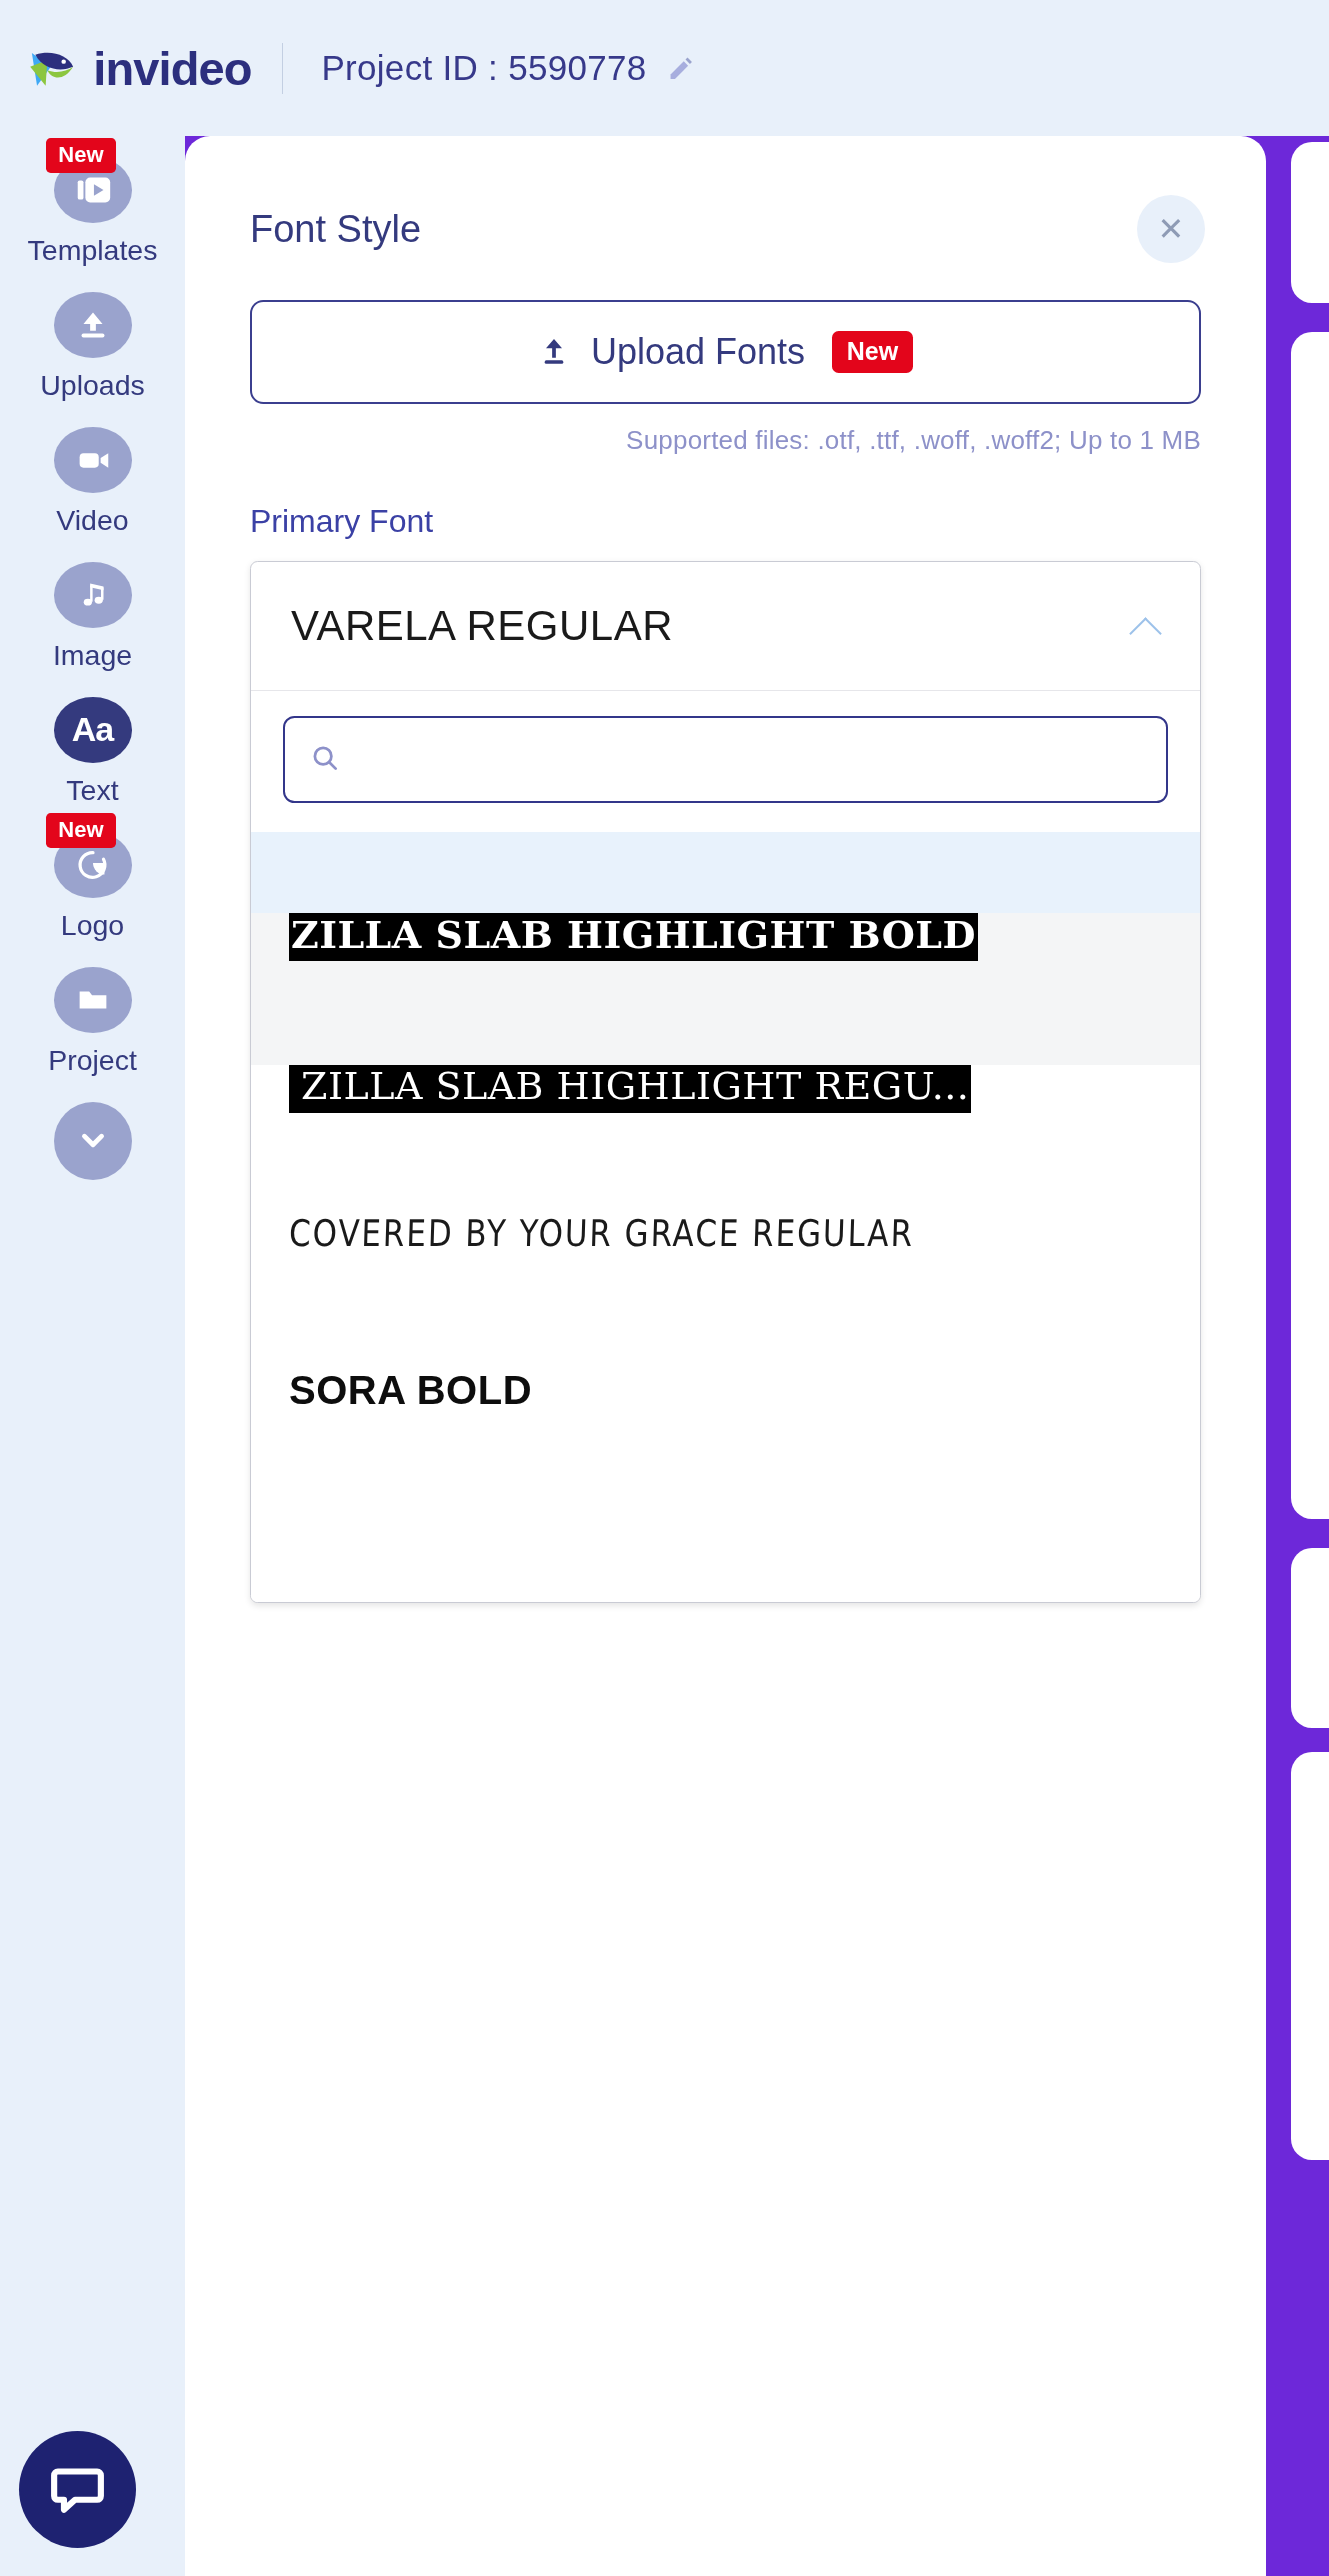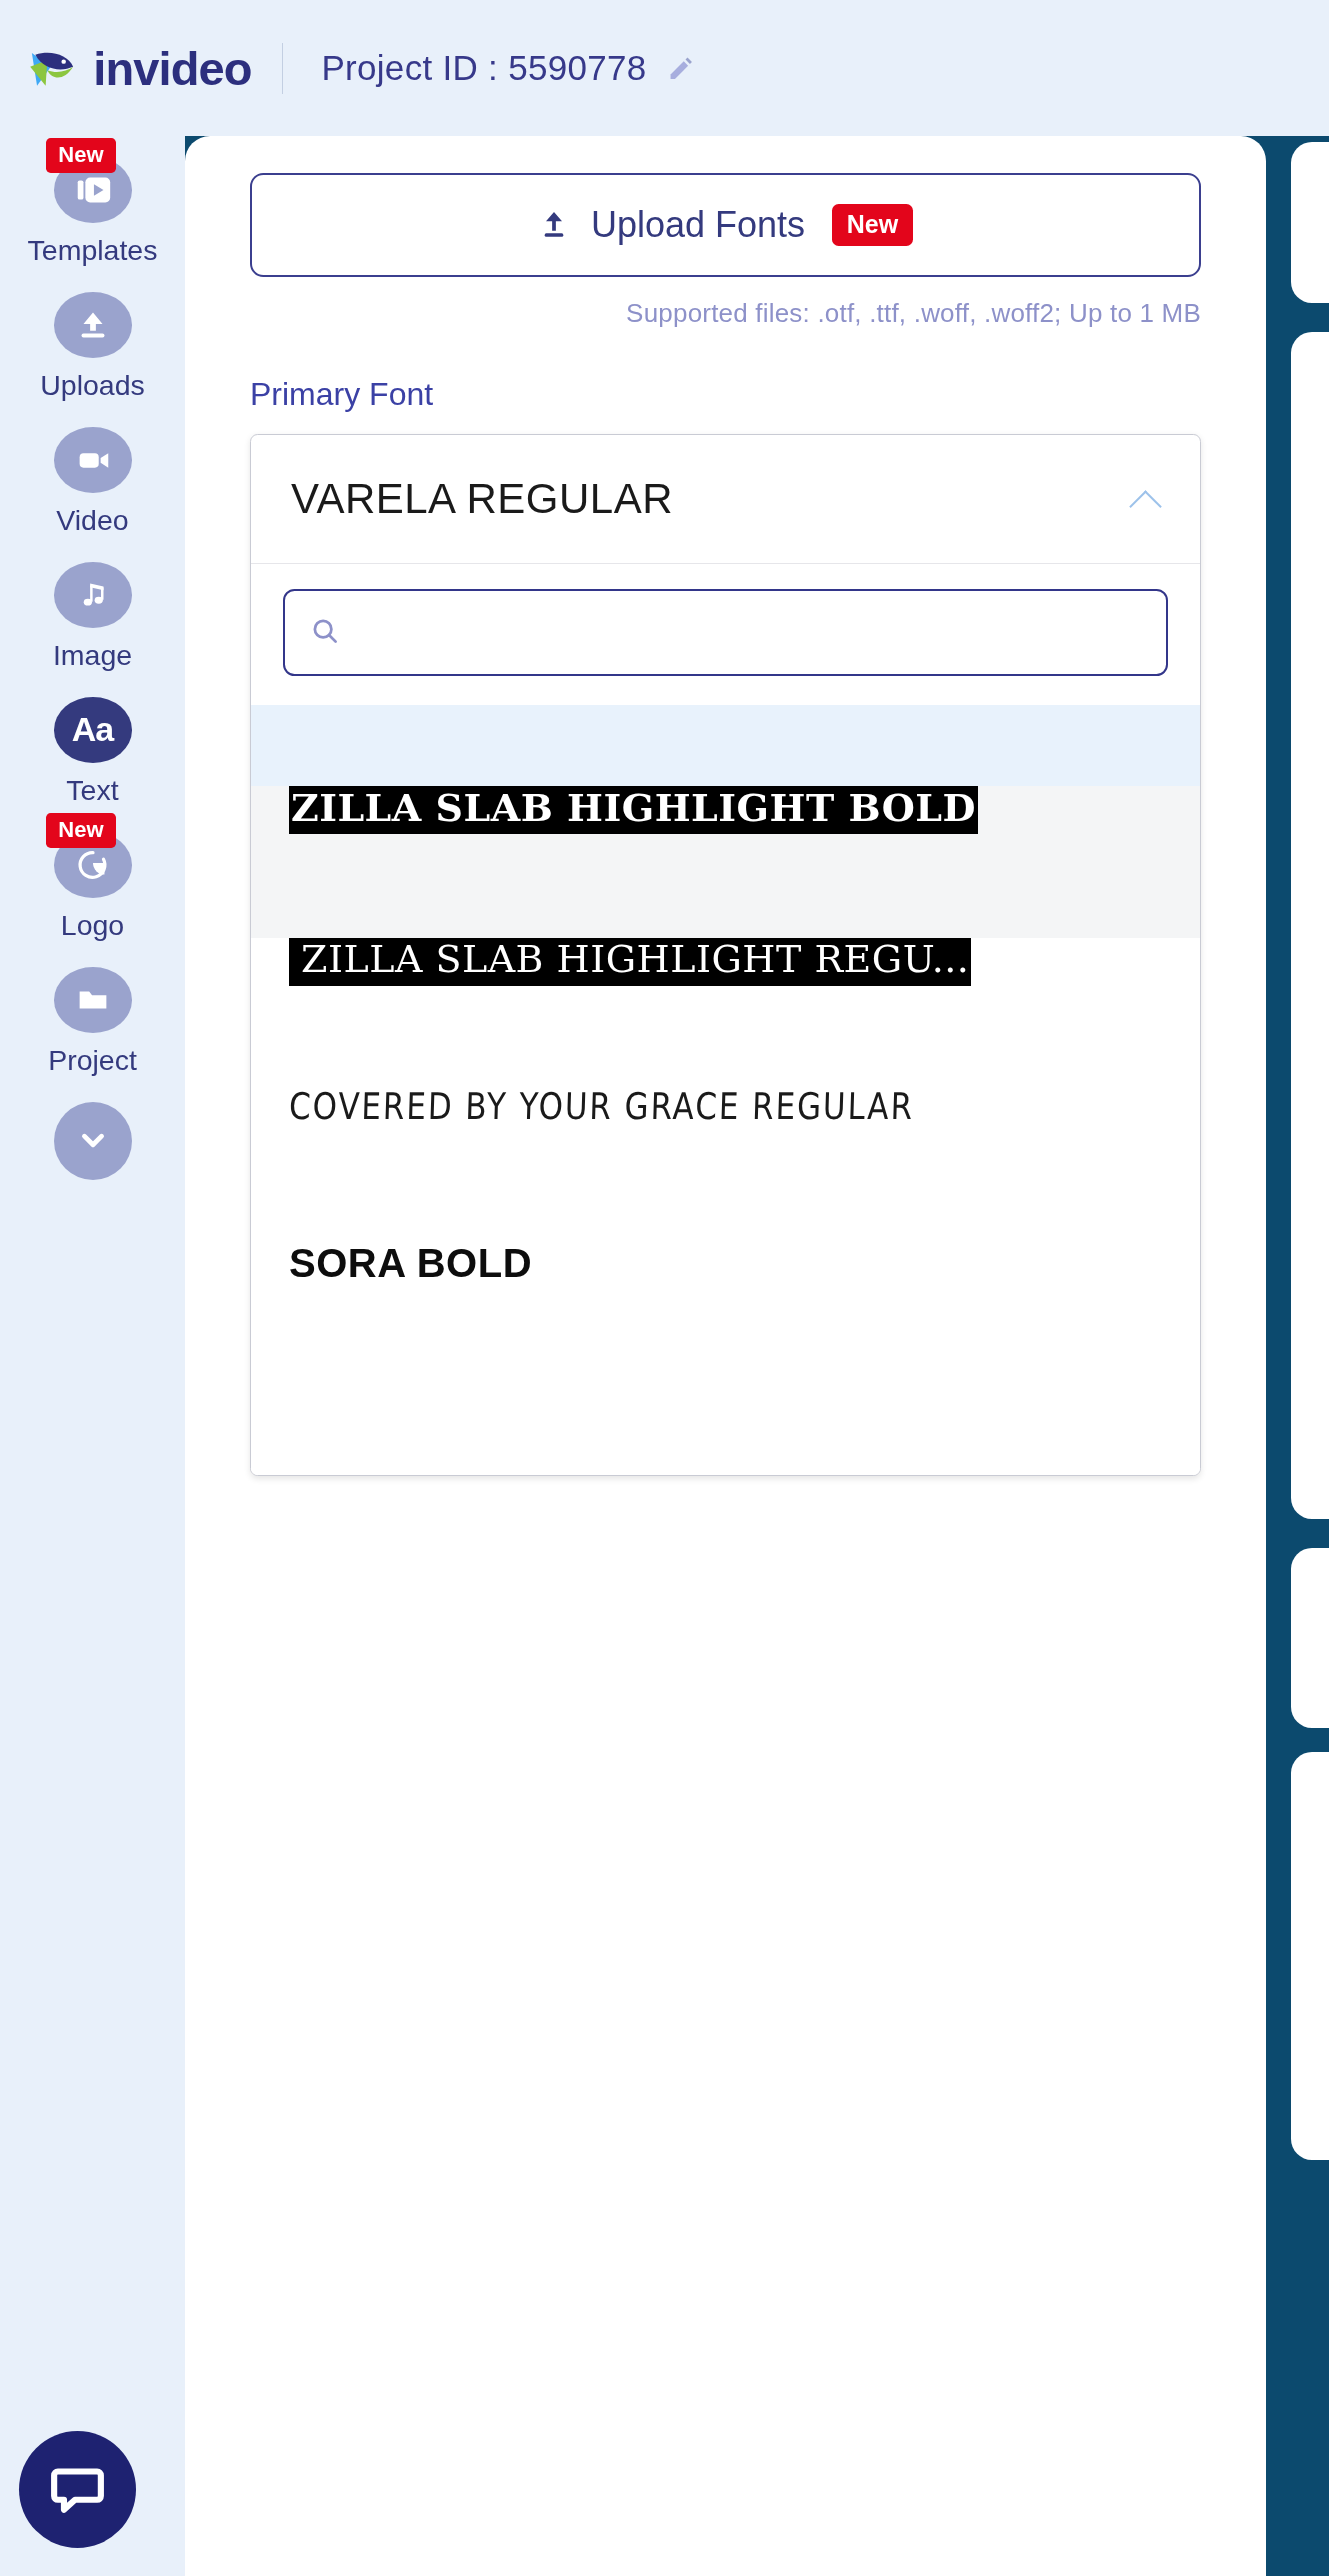--- a/index.html
+++ b/index.html
@@ -7,21 +7,21 @@
     width: 1329px;
     height: 2576px;
     background: #e8f0fa;
     font-family: "Liberation Sans", sans-serif;
     overflow: hidden;
   }
   #root {
     position: relative;
     width: 1329px;
     height: 2576px;
-    background: #0c4a6e;
+    background: #6d28d9;
   }
 
   
   .topbar {
     position: absolute;
     top: 0; left: 0;
     width: 1329px;
     height: 136px;
     background: #e8f0fa;
     display: flex;
@@ -453,20 +453,26 @@
     </div>
   </div>
 
   <div class="peek peek-1"></div>
   <div class="peek peek-2"></div>
   <div class="peek peek-3"></div>
   <div class="peek peek-4"></div>
 
   <div class="panel">
 
+    <div class="panel-head">
+      <div class="panel-title">Font Style</div>
+      <div class="close-btn">
+        <span class="close-x">✕</span>
+      </div>
+    </div>
 
     <div class="panel-body">
 
       <div class="upload-btn">
         <span>
           <svg viewBox="0 0 24 24" width="32" height="32">
             <path d="M12 3 L18 10 L13.4 10 L13.4 17 L10.6 17 L10.6 10 L6 10 Z" fill="#343a7e"></path>
             <rect x="5" y="19" width="14" height="2.6" rx="1.2" fill="#343a7e"></rect>
           </svg>
         </span>

